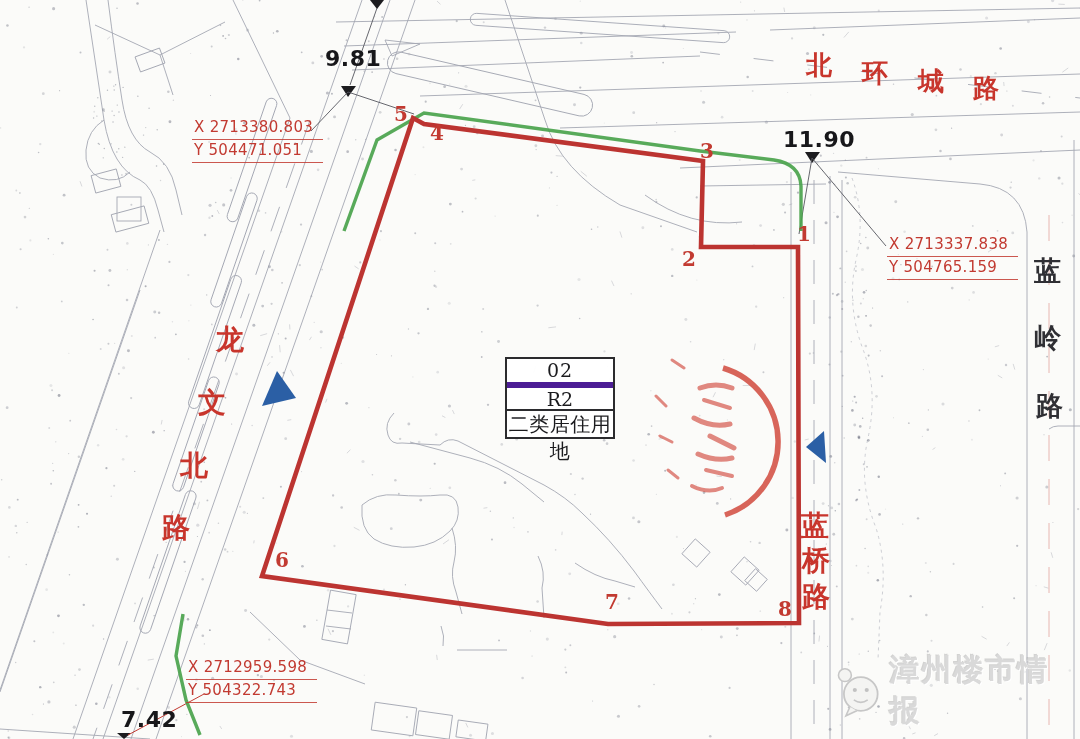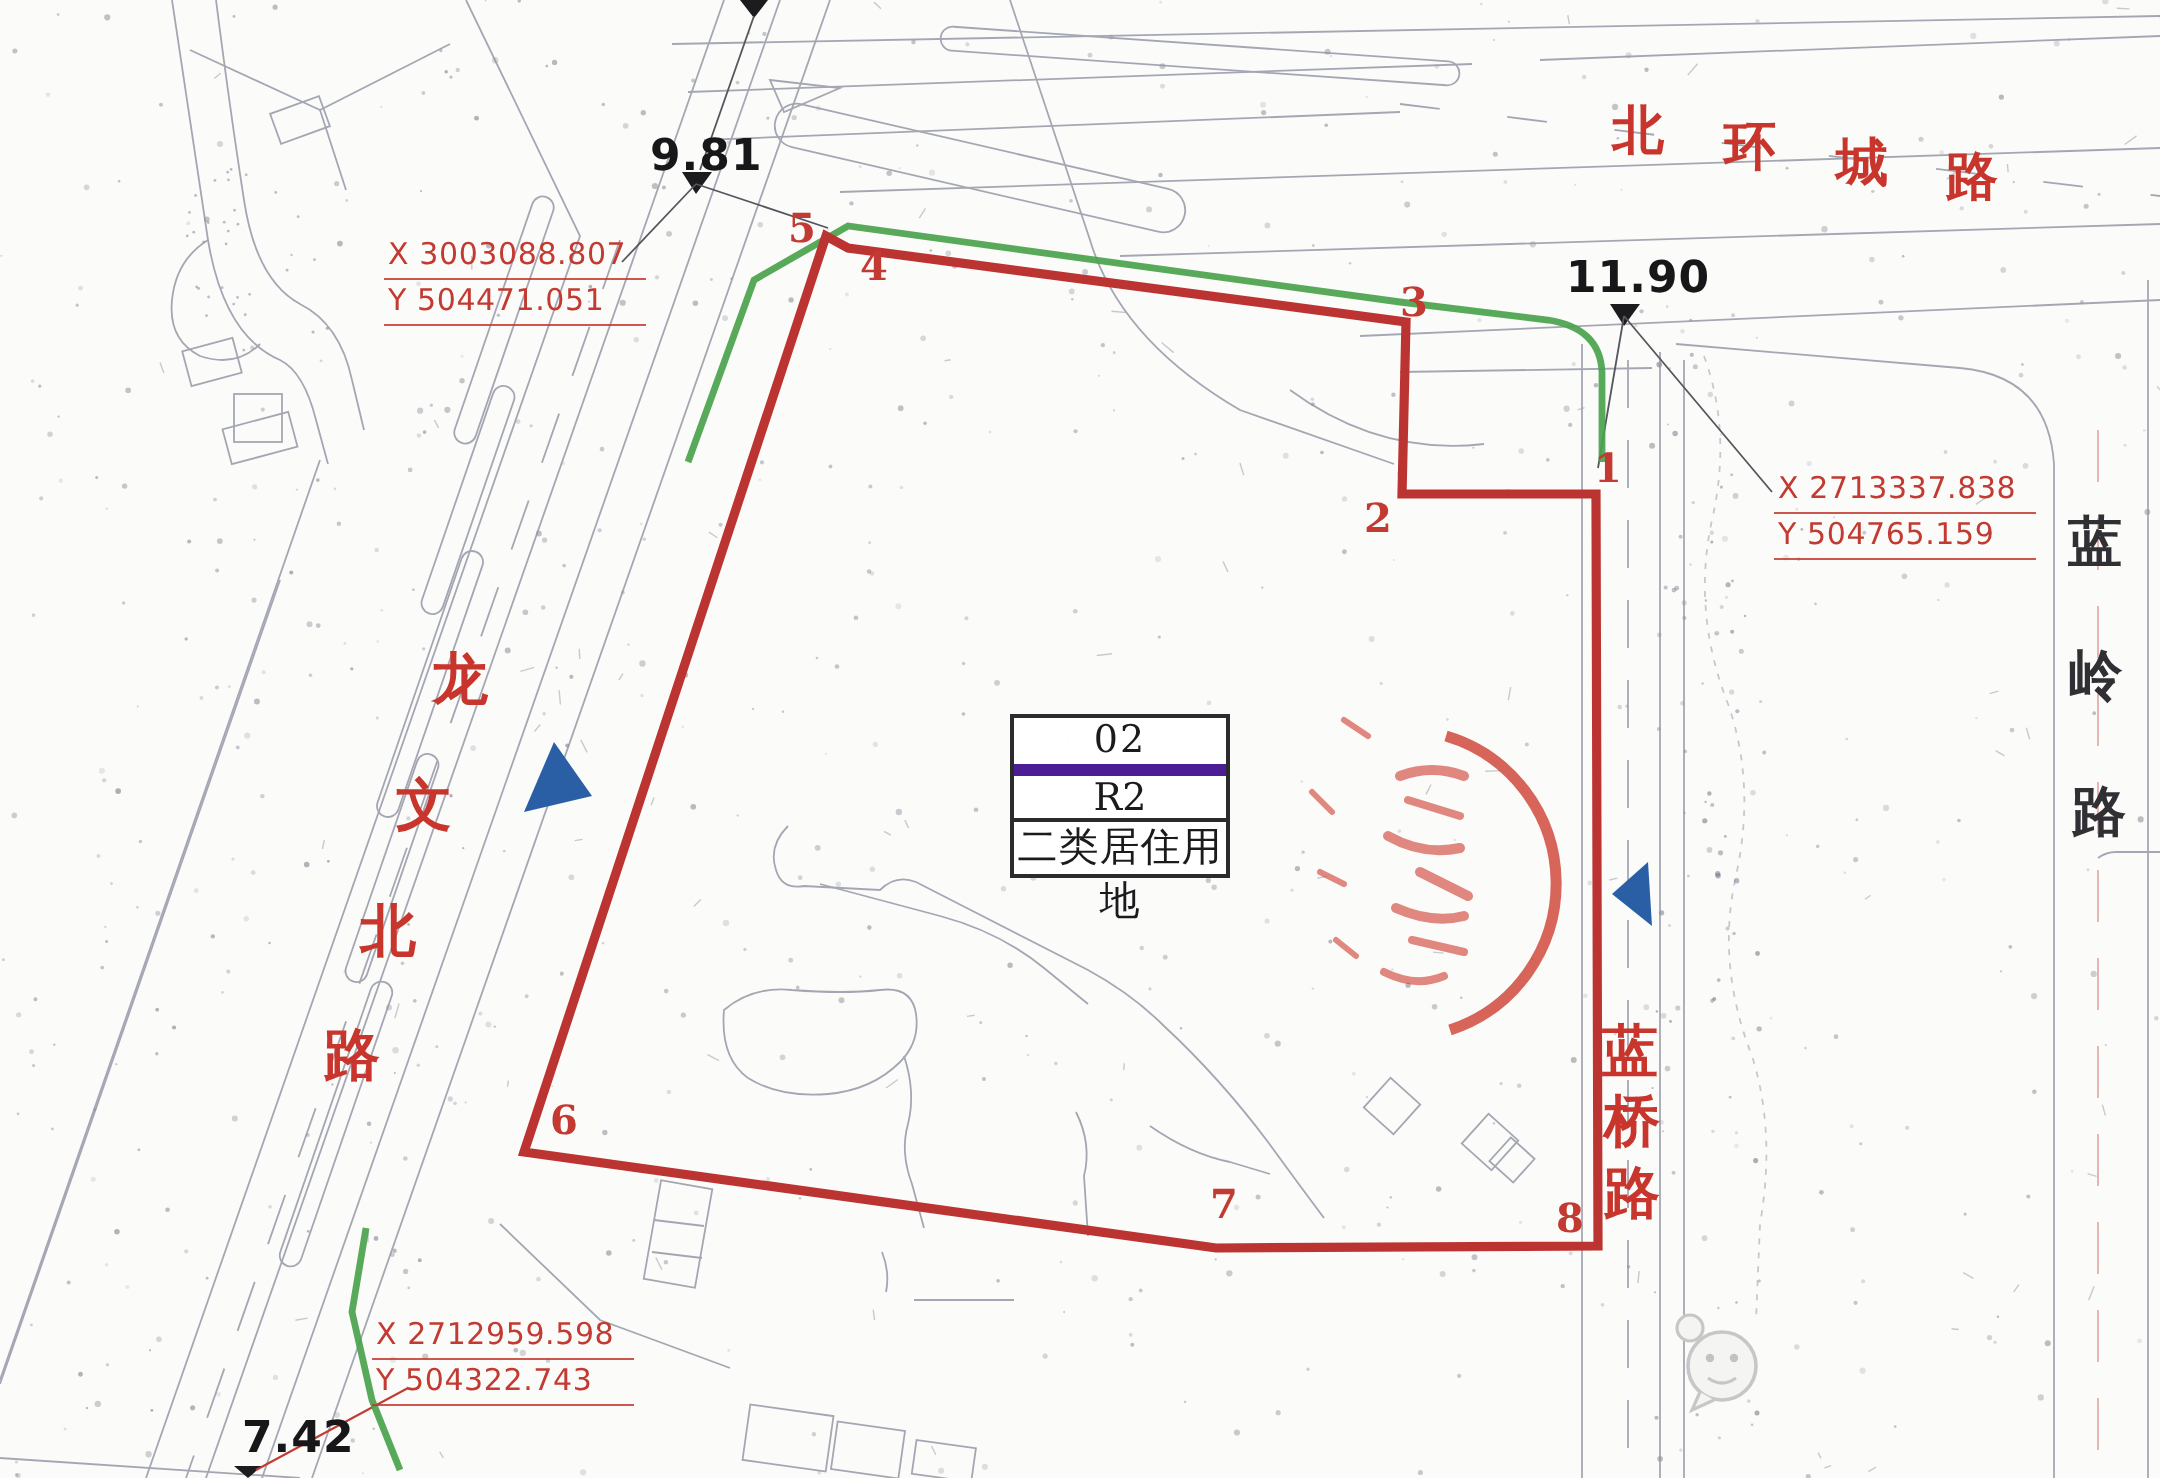--- a/index.html
+++ b/index.html
@@ -927,27 +927,27 @@
         <path d="M692,486 q16,8 30,2" stroke-width="4"></path>
         <path d="M672,360 l12,8" stroke-width="3"></path>
         <path d="M656,396 l10,10" stroke-width="3"></path>
         <path d="M660,436 l12,6" stroke-width="3"></path>
         <path d="M668,470 l10,8" stroke-width="3"></path>
       </g>
     </g>
   </svg>
 
   <div id="elevations">
-      <div class="elev" style="left: 325px; top: 66px;">9.81</div>
+      <div class="elev" style="left: 325px; top: 46px;">9.81</div>
       <div class="elev" style="left: 783px; top: 127px;">11.90</div>
       <div class="elev" style="left: 93px; top: 707px; margin-left: 28px;">7.42</div>
     </div>
   <div id="coords">
       <div class="coord" style="left: 192px; top: 117px;">
-        <div class="row">X 3003088.807</div>
+        <div class="row">X 2713380.803</div>
         <div class="row">Y 504471.051</div>
       </div>
       <div class="coord" style="left: 887px; top: 234px;">
         <div class="row">X 2713337.838</div>
         <div class="row">Y 504765.159</div>
       </div>
       <div class="coord" style="left: 186px; top: 657px;">
         <div class="row">X 2712959.598</div>
         <div class="row">Y 504322.743</div>
       </div>
@@ -987,15 +987,16 @@
 
   <div class="wm">
     <svg width="52" height="60" viewBox="0 0 52 60">
       <circle cx="11" cy="14" r="6.5" fill="#f4f4f2" stroke="#c7c7c7" stroke-width="1.6"></circle>
       <circle cx="27" cy="33" r="17" fill="#f4f4f2" stroke="#c7c7c7" stroke-width="1.8"></circle>
       <circle cx="21" cy="29" r="2.1" fill="#c2c2c2"></circle>
       <circle cx="33" cy="29" r="2.1" fill="#c2c2c2"></circle>
       <path d="M20,39 q7,5 14,0" fill="none" stroke="#c7c7c7" stroke-width="1.6"></path>
       <path d="M16,46 l-4,9 l11,-5" fill="#f4f4f2" stroke="#c7c7c7" stroke-width="1.6"></path>
     </svg>
+    <span class="wm-text">漳州楼市情报</span>
   </div>
 
 </div>
 
 </body></html>

